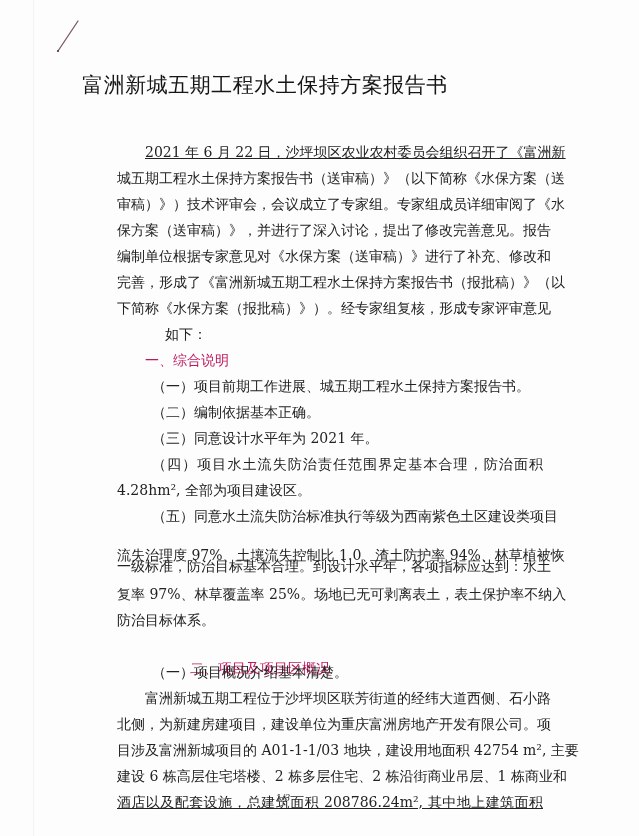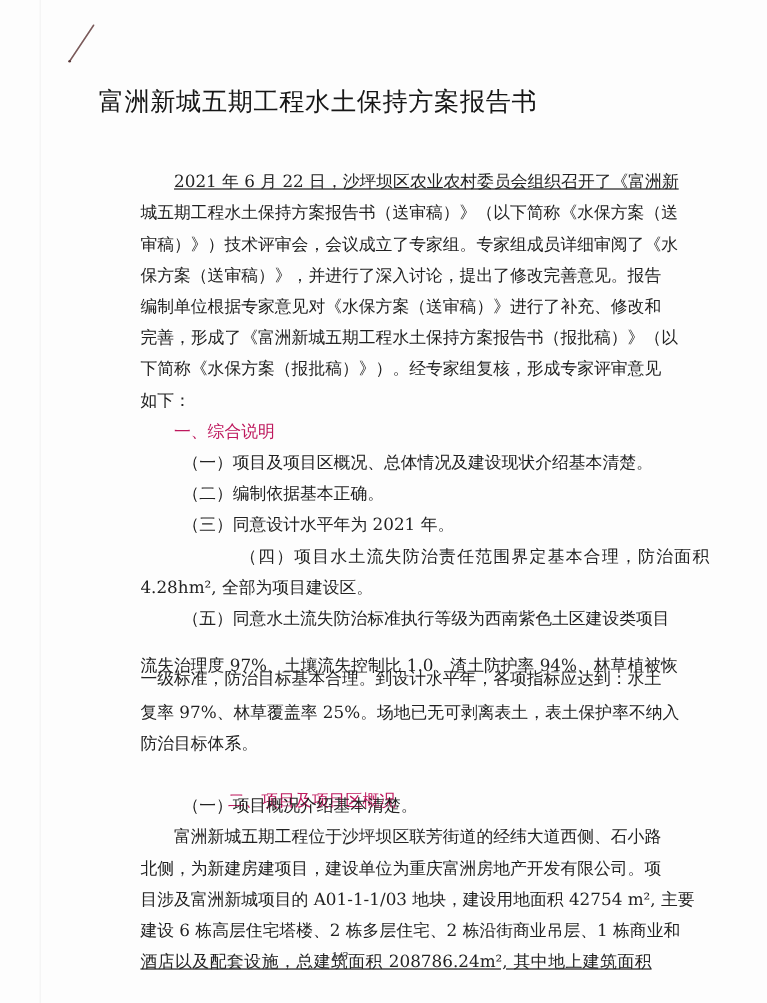--- a/index.html
+++ b/index.html
@@ -84,26 +84,26 @@
   <div class="title l1">富洲新城五期工程水土保持方案报告书</div>
 
   <div id="body-lines">
       <div class="line indent justify" style="top: 142px; text-decoration: underline;">2021 年 6 月 22 日，沙坪坝区农业农村委员会组织召开了《富洲新</div>
       <div class="line justify" style="top: 168px;">城五期工程水土保持方案报告书（送审稿）》（以下简称《水保方案（送</div>
       <div class="line justify" style="top: 194px;">审稿）》）技术评审会，会议成立了专家组。专家组成员详细审阅了《水</div>
       <div class="line justify" style="top: 220px;">保方案（送审稿）》，并进行了深入讨论，提出了修改完善意见。报告</div>
       <div class="line justify" style="top: 246px;">编制单位根据专家意见对《水保方案（送审稿）》进行了补充、修改和</div>
       <div class="line justify" style="top: 272px;">完善，形成了《富洲新城五期工程水土保持方案报告书（报批稿）》（以</div>
       <div class="line justify" style="top: 298px;">下简称《水保方案（报批稿）》）。经专家组复核，形成专家评审意见</div>
-      <div class="line " style="top: 324px;">如下：</div>
+      <div class="line " style="top: 324px; margin-left: 48px;">如下：</div>
       <div class="line indent heading" style="top: 350px;">一、综合说明</div>
-      <div class="line indent2" style="top: 376px;">（一）项目及项目区概况、总体情况及建设现状介绍基本清楚。</div>
+      <div class="line indent2" style="top: 376px;">（一）项目前期工作进展、城五期工程水土保持方案报告书。</div>
       <div class="line indent2" style="top: 402px;">（二）编制依据基本正确。</div>
       <div class="line indent2" style="top: 428px;">（三）同意设计水平年为 2021 年。</div>
-      <div class="line indent2 justify" style="top: 454px; margin-left: 48px;">（四）项目水土流失防治责任范围界定基本合理，防治面积</div>
+      <div class="line indent2 justify" style="top: 454px;">（四）项目水土流失防治责任范围界定基本合理，防治面积</div>
       <div class="line " style="top: 480px;">4.28hm², 全部为项目建设区。</div>
       <div class="line indent2 justify" style="top: 506px;">（五）同意水土流失防治标准执行等级为西南紫色土区建设类项目</div>
       <div class="line justify" style="top: 556px;">一级标准，防治目标基本合理。到设计水平年，各项指标应达到：水土</div>
       <div class="line justify" style="top: 545px;">流失治理度 97%、土壤流失控制比 1.0、渣土防护率 94%、林草植被恢</div>
       <div class="line justify" style="top: 584px;">复率 97%、林草覆盖率 25%。场地已无可剥离表土，表土保护率不纳入</div>
       <div class="line " style="top: 610px;">防治目标体系。</div>
       <div class="line indent heading" style="top: 658px; margin-left: 45px;">二、项目及项目区概况</div>
       <div class="line indent2" style="top: 662px;">（一）项目概况介绍基本清楚。</div>
       <div class="line indent justify" style="top: 688px;">富洲新城五期工程位于沙坪坝区联芳街道的经纬大道西侧、石小路</div>
       <div class="line justify" style="top: 714px;">北侧，为新建房建项目，建设单位为重庆富洲房地产开发有限公司。项</div>

